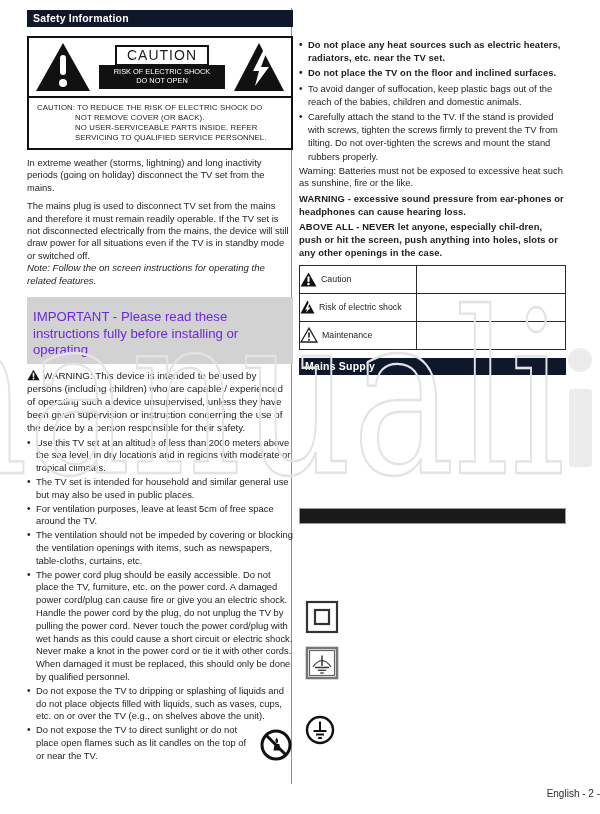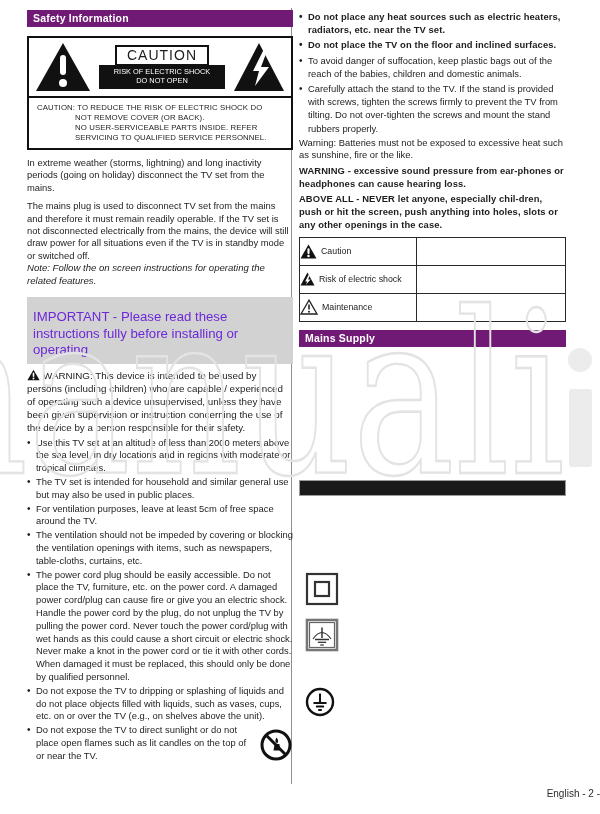--- a/index.html
+++ b/index.html
@@ -5,23 +5,23 @@
   html,body{margin:0;padding:0;background:#fff;}
   .page{position:relative;width:600px;height:814px;background:#ffffff;overflow:hidden;
         font-family:"Liberation Sans","DejaVu Sans",sans-serif;color:#1d1d1d;}
   
   .watermark{position:absolute;left:0;top:0;width:600px;height:814px;z-index:40;pointer-events:none;}
   
   .divider{position:absolute;left:291px;top:8px;height:776px;width:0;border-left:1px solid #8f8f8f;z-index:1;}
   
   .col{position:absolute;top:8px;z-index:10;}
   .col-left{left:27px;width:266px;}
-  .col-right{left:299px;width:267px;}
-  
-  .section-bar{background:#701a75;color:#fff;font-size:10.5px;font-weight:600;
+  .col-right{left:299px;width:267px;margin-top:28px;}
+  
+  .section-bar{background:#0f172a;color:#fff;font-size:10.5px;font-weight:600;
                padding:2px 0 3px 6px;letter-spacing:.2px;}
   .section-bar.first{margin-top:2px;}
   
   .cbox-top{border:2px solid #111;margin-top:9px;height:58px;display:flex;
             align-items:center;justify-content:space-between;padding:0 6px;}
   .c-center{width:140px;display:flex;flex-direction:column;align-items:center;}
   .c-white{border:2px solid #111;background:#fff;font-size:14px;letter-spacing:1px;
            padding:0 10px 1px;z-index:2;}
   .c-black{background:#111;color:#fff;font-size:7.4px;text-align:center;line-height:8.6px;
            padding:3px 4px 4px;margin-top:-1px;width:118px;}

